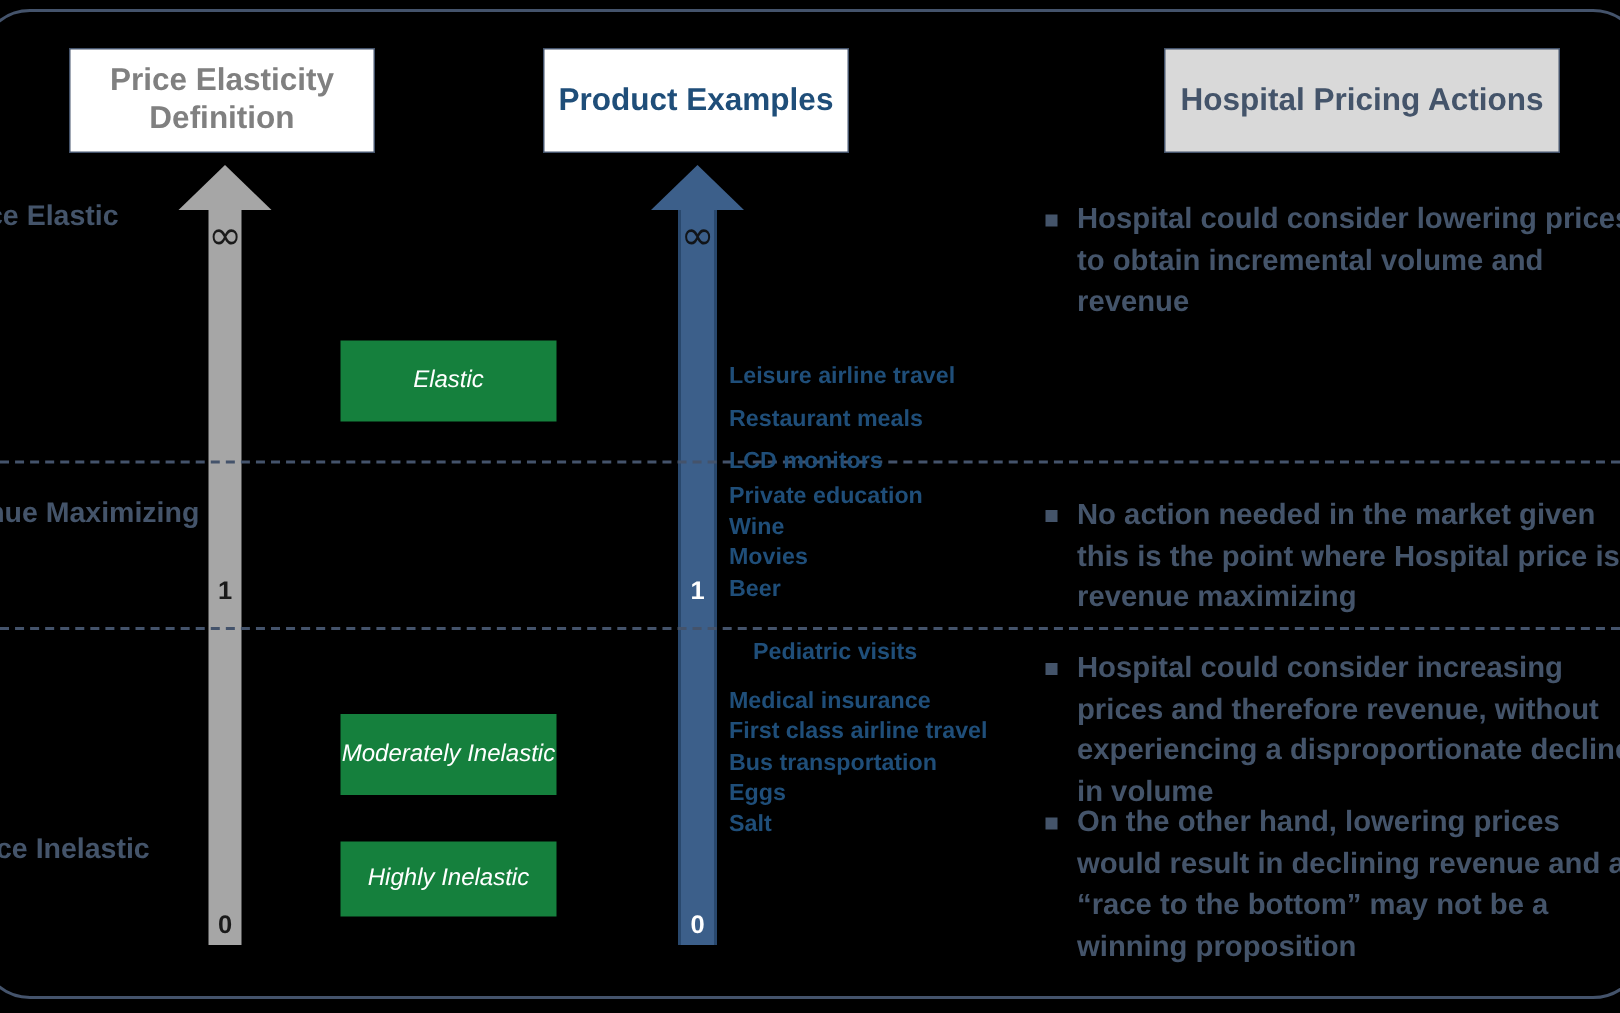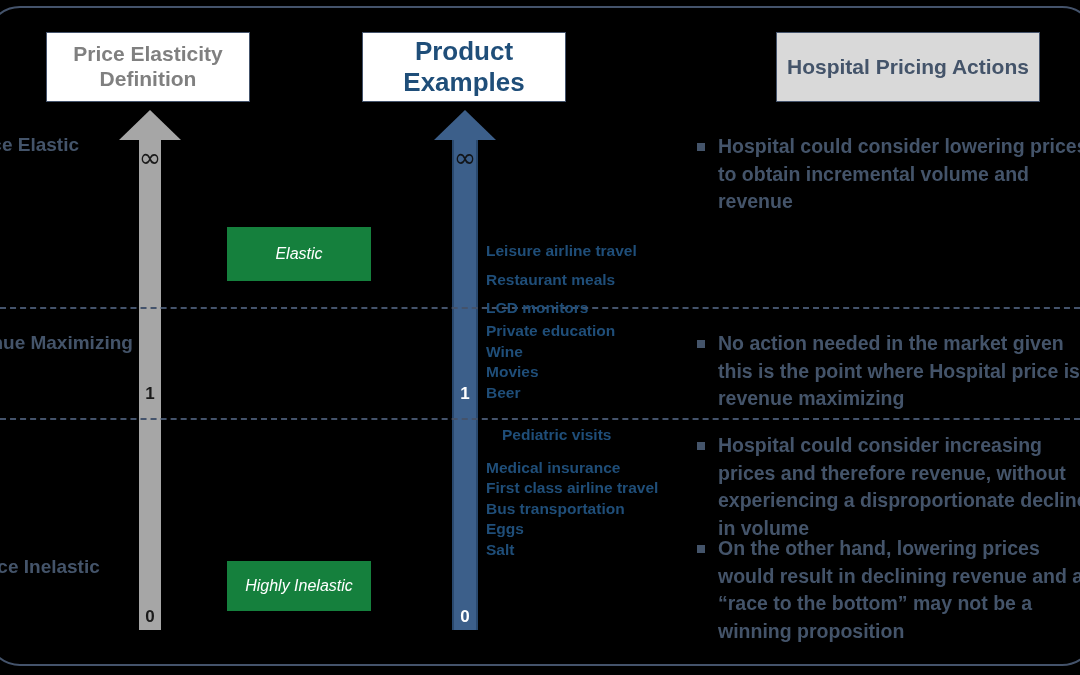--- a/index.html
+++ b/index.html
@@ -46,21 +46,21 @@
   .hdr-1 {
     left: 46px; top: 32px; width: 204px; height: 70px;
     background: #ffffff;
     color: #808080;
     font-size: 21px;
   }
   .hdr-2 {
     left: 362px; top: 32px; width: 204px; height: 70px;
     background: #ffffff;
     color: #1f4e79;
-    font-size: 26px;
+    font-size: 21px;
   }
   .hdr-3 {
     left: 776px; top: 32px; width: 264px; height: 70px;
     background: #d9d9d9;
     color: #44546a;
     font-size: 21px;
   }
 
   
   .arrow {
@@ -248,20 +248,23 @@
   <div class="divider div-1"></div>
   <div class="divider div-2"></div>
 
   <div class="leftlabel ll-elastic">Price Elastic</div>
   <div class="leftlabel ll-revmax">Revenue Maximizing Price</div>
   <div class="leftlabel ll-inelastic">Price Inelastic</div>
 
   <div class="ebox ebox-1">
     <span>Elastic</span>
   </div>
+  <div class="ebox ebox-3">
+    <span>Moderately Inelastic</span>
+  </div>
   <div class="ebox ebox-4">
     <span>Highly Inelastic</span>
   </div>
 
   <div class="plist plist-a">
     <div class="line">Leisure airline travel</div>
     <div class="line">Restaurant meals</div>
     <div class="line">LCD monitors</div>
   </div>
 

